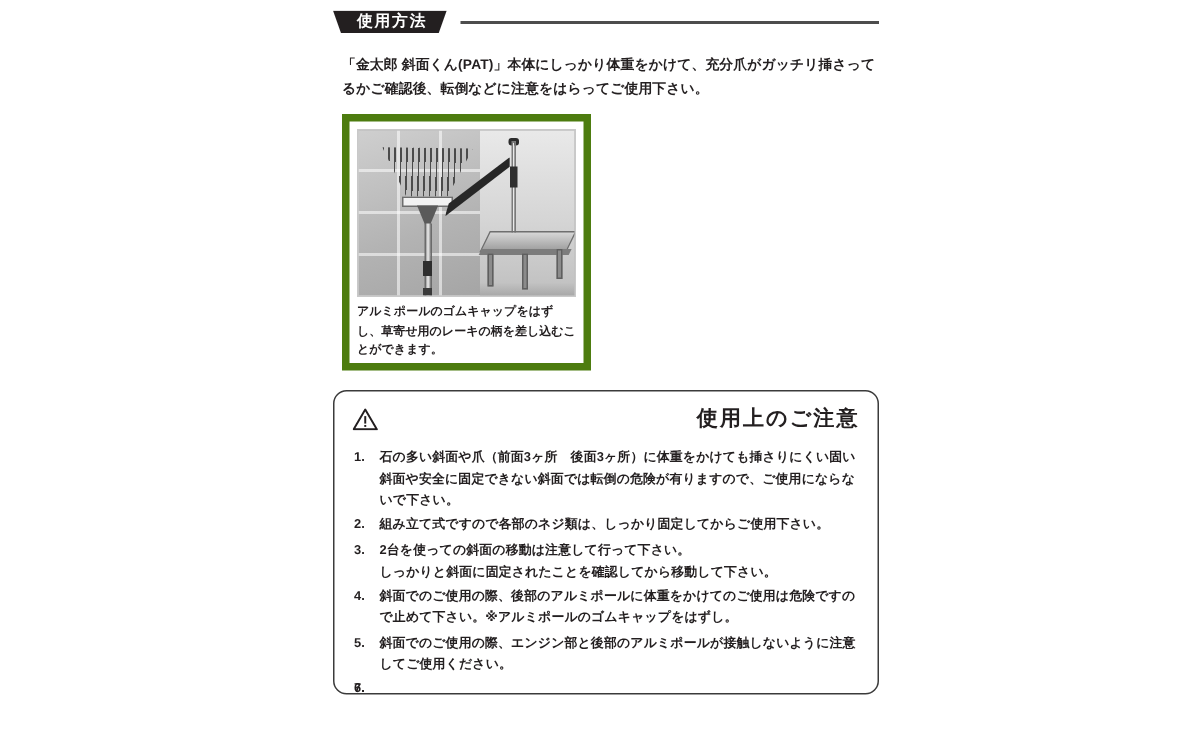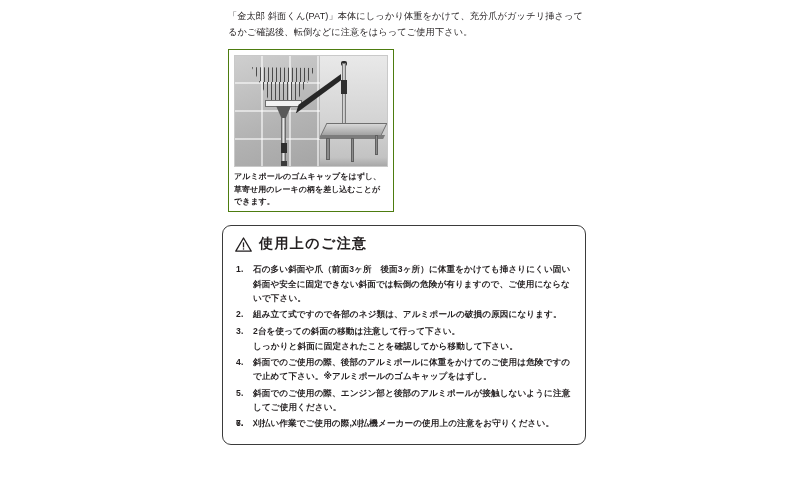--- a/index.html
+++ b/index.html
@@ -63,36 +63,36 @@
     width: 279px;
     height: 1.5px;
     background: #4d4d4d;
   }
 
   
   .intro {
     margin-top: 9px;
     margin-left: 6px;
     font-size: 9.2px;
-    font-weight: normal;
+    font-weight: bold;
     line-height: 15.5px;
     letter-spacing: 0.1px;
     color: #231f20;
   }
 
   
   .photo-row {
     margin-top: 9px;
     margin-left: 6px;
     display: flex;
     gap: 13px;
   }
   .photo-card {
     width: 166px;
-    border: 1px solid #4d7c0f;
+    border: 5px solid #4d7c0f;
     background: #ffffff;
     padding: 5px 5px 3px 5px;
     box-sizing: border-box;
   }
   .photo-frame {
     width: 100%;
     height: 112px;
     position: relative;
     overflow: hidden;
     border: 1px solid #c9c9c9;
@@ -281,21 +281,21 @@
     width: 364px;
     border: 1.4px solid #3b3b3b;
     border-radius: 9px;
     box-sizing: border-box;
     padding: 9px 12px 11px 12px;
     background: #ffffff;
   }
   .caution-title {
     display: flex;
     align-items: center;
-    justify-content: flex-start;
+    justify-content: space-between;
     gap: 7px;
     margin-bottom: 9px;
   }
   .warn-tri { display: block; }
   .caution-title-text {
     font-size: 14px;
     font-weight: bold;
     letter-spacing: 1.4px;
     color: #231f20;
   }
@@ -327,20 +327,26 @@
     padding-left: 0px;
     margin-top: 1px;
   }
 </style>
 </head>
 <body>
 
 <div id="page">
   <div class="content-col">
 
+    <div class="ribbon-row">
+      <div class="ribbon">
+        <span class="ribbon-label">使用方法</span>
+      </div>
+      <div class="ribbon-rule"></div>
+    </div>
 
     <p class="intro">「金太郎 斜面くん(PAT)」本体にしっかり体重をかけて、充分爪がガッチリ挿さってるかご確認後、転倒などに注意をはらってご使用下さい。</p>
 
     <div class="photo-row">
 
       <div class="photo-card">
         <div class="photo-frame">
           <div class="p1-wall"></div>
           <div class="p1-right"></div>
           <div class="p1-rake"></div>
@@ -378,39 +384,38 @@
         <span class="caution-title-text">使用上のご注意</span>
       </div>
 
       <ol class="caution-list">
         <li>
           <span class="num">1.</span>
           <span>石の多い斜面や爪（前面3ヶ所　後面3ヶ所）に体重をかけても挿さりにくい固い斜面や安全に固定できない斜面では転倒の危険が有りますので、ご使用にならないで下さい。</span>
         </li>
         <li>
           <span class="num">2.</span>
-          <span>組み立て式ですので各部のネジ類は、アルミポールの破損の原因になります。</span>
+          <span>組み立て式ですので各部のネジ類は、しっかり固定してからご使用下さい。</span>
         </li>
         <li>
           <span class="num">3.</span>
           <span>2台を使っての斜面の移動は注意して行って下さい。</span>
           <span class="sub-note">しっかりと斜面に固定されたことを確認してから移動して下さい。</span>
         </li>
         <li>
           <span class="num">4.</span>
           <span>斜面でのご使用の際、後部のアルミポールに体重をかけてのご使用は危険ですので止めて下さい。※アルミポールのゴムキャップをはずし。</span>
         </li>
         <li>
           <span class="num">5.</span>
           <span>斜面でのご使用の際、エンジン部と後部のアルミポールが接触しないように注意してご使用ください。</span>
         </li>
         <li>
           <span class="num">6.</span>
         </li>
         <li>
           <span class="num">7.</span>
-          <span>刈払い作業でご使用の際,刈払機メーカーの使用上の注意をお守りください。</span>
         </li>
       </ol>
     </div>
 
   </div>
 </div>
 
 </body></html>

